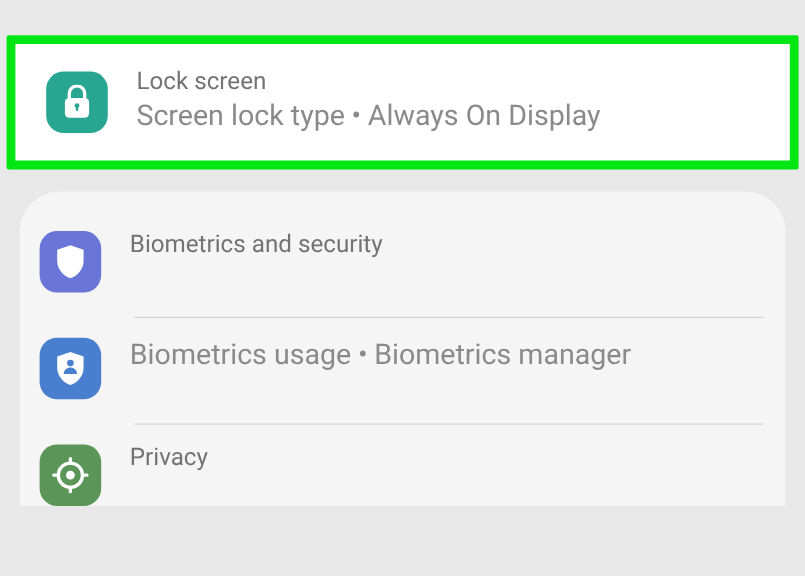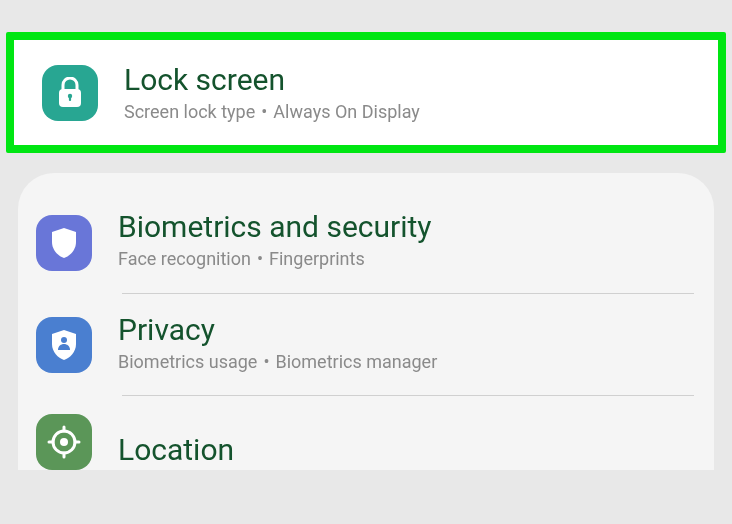--- a/index.html
+++ b/index.html
@@ -27,21 +27,21 @@
       padding: 22px 28px 22px 28px;
     }
     .group-card {
       margin: 0 18px;
       background: #f5f5f5;
       border-radius: 36px 36px 0 0;
       padding-top: 18px;
     }
     .row {
       display: flex;
-      align-items: flex-end;
+      align-items: flex-start;
       padding: 18px 18px 22px 18px;
     }
     .divider {
       height: 1px;
       background: #d0d0d0;
       margin-left: 104px;
       margin-right: 20px;
     }
     .icon-wrap {
       width: 56px;
@@ -52,28 +52,28 @@
       justify-content: center;
       flex-shrink: 0;
       margin-right: 26px;
     }
     .icon-teal { background: #28a692; }
     .icon-purple { background: #6976d8; }
     .icon-blue { background: #4a7fd0; }
     .icon-green { background: #5b9658; }
     .text-col { display: flex; flex-direction: column; }
     .title {
-      font-size: 30px;
+      font-size: 22px;
       font-weight: 400;
-      color: #14532d;
+      color: #737373;
       line-height: 1.2;
       margin-bottom: 2px;
     }
     .subtitle {
-      font-size: 18px;
+      font-size: 26px;
       color: #8a8a8a;
       line-height: 1.3;
     }
     .dot { margin: 0 6px; }
     svg { display: block; }
   </style>
 </head>
 <body>
 
 <div class="peek-top"></div>
@@ -100,55 +100,51 @@
 <div class="group-card">
 
   <div class="row">
     <div class="icon-wrap icon-purple">
       <svg width="30" height="34" viewBox="0 0 30 34" fill="none">
         <path d="M15 2 L27 6 V16 C27 24 21 30 15 32 C9 30 3 24 3 16 V6 Z" fill="#ffffff"></path>
       </svg>
     </div>
     <div class="text-col">
       <div class="title">Biometrics and security</div>
-      <div class="subtitle">
-        <span>Face recognition</span><span class="dot">•</span><span>Fingerprints</span>
-      </div>
     </div>
   </div>
 
   <div class="divider"></div>
 
   <div class="row">
     <div class="icon-wrap icon-blue">
       <svg width="30" height="34" viewBox="0 0 30 34" fill="none">
         <path d="M15 2 L27 6 V16 C27 24 21 30 15 32 C9 30 3 24 3 16 V6 Z" fill="#ffffff"></path>
         <circle cx="15" cy="12" r="3" fill="#4a7fd0"></circle>
         <path d="M9 22 C9 18 12 16 15 16 C18 16 21 18 21 22 Z" fill="#4a7fd0"></path>
       </svg>
     </div>
     <div class="text-col">
-      <div class="title">Privacy</div>
       <div class="subtitle">
         <span>Biometrics usage</span><span class="dot">•</span><span>Biometrics manager</span>
       </div>
     </div>
   </div>
 
   <div class="divider"></div>
 
   <div class="row" style="padding-bottom:0;">
     <div class="icon-wrap icon-green">
       <svg width="34" height="34" viewBox="0 0 34 34" fill="none">
         <circle cx="17" cy="17" r="11" stroke="#ffffff" stroke-width="3" fill="none"></circle>
         <circle cx="17" cy="17" r="4" fill="#ffffff"></circle>
         <line x1="17" y1="2" x2="17" y2="6" stroke="#ffffff" stroke-width="3" stroke-linecap="round"></line>
         <line x1="17" y1="28" x2="17" y2="32" stroke="#ffffff" stroke-width="3" stroke-linecap="round"></line>
         <line x1="2" y1="17" x2="6" y2="17" stroke="#ffffff" stroke-width="3" stroke-linecap="round"></line>
         <line x1="28" y1="17" x2="32" y2="17" stroke="#ffffff" stroke-width="3" stroke-linecap="round"></line>
       </svg>
     </div>
     <div class="text-col">
-      <div class="title">Location</div>
+      <div class="title">Privacy</div>
     </div>
   </div>
 
 </div>
 
 </body></html>

